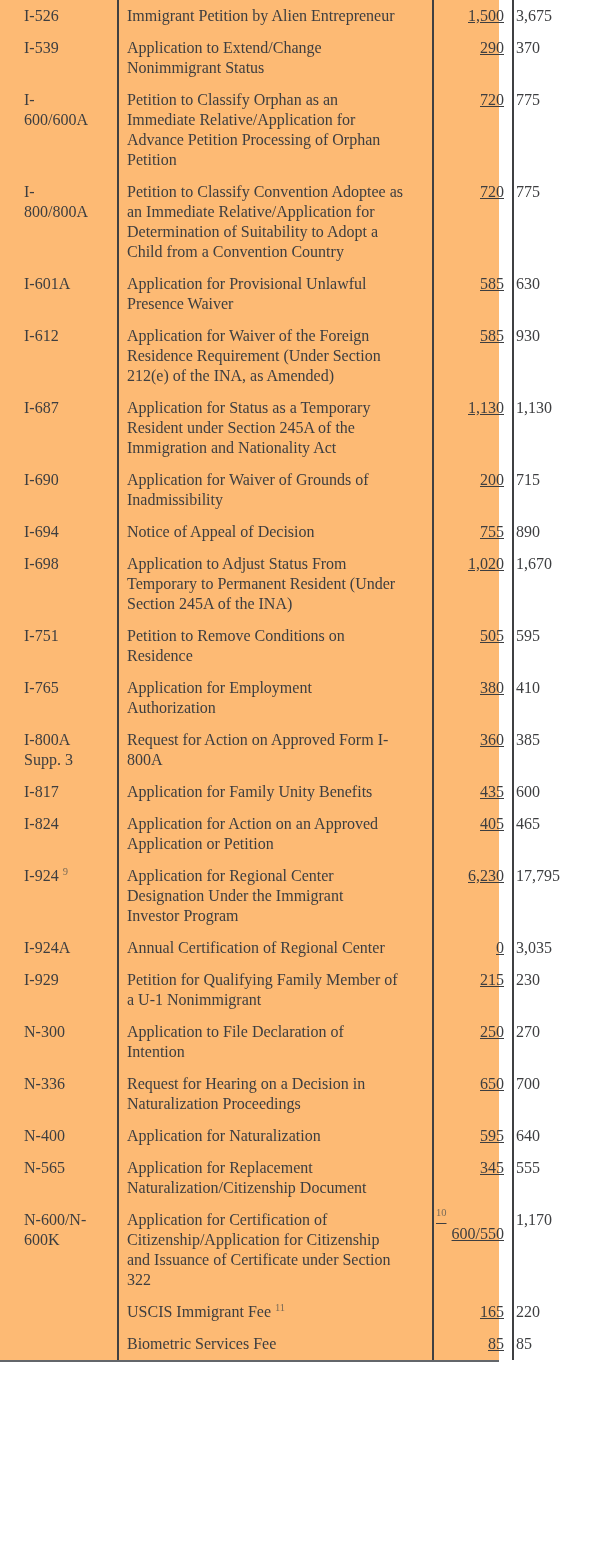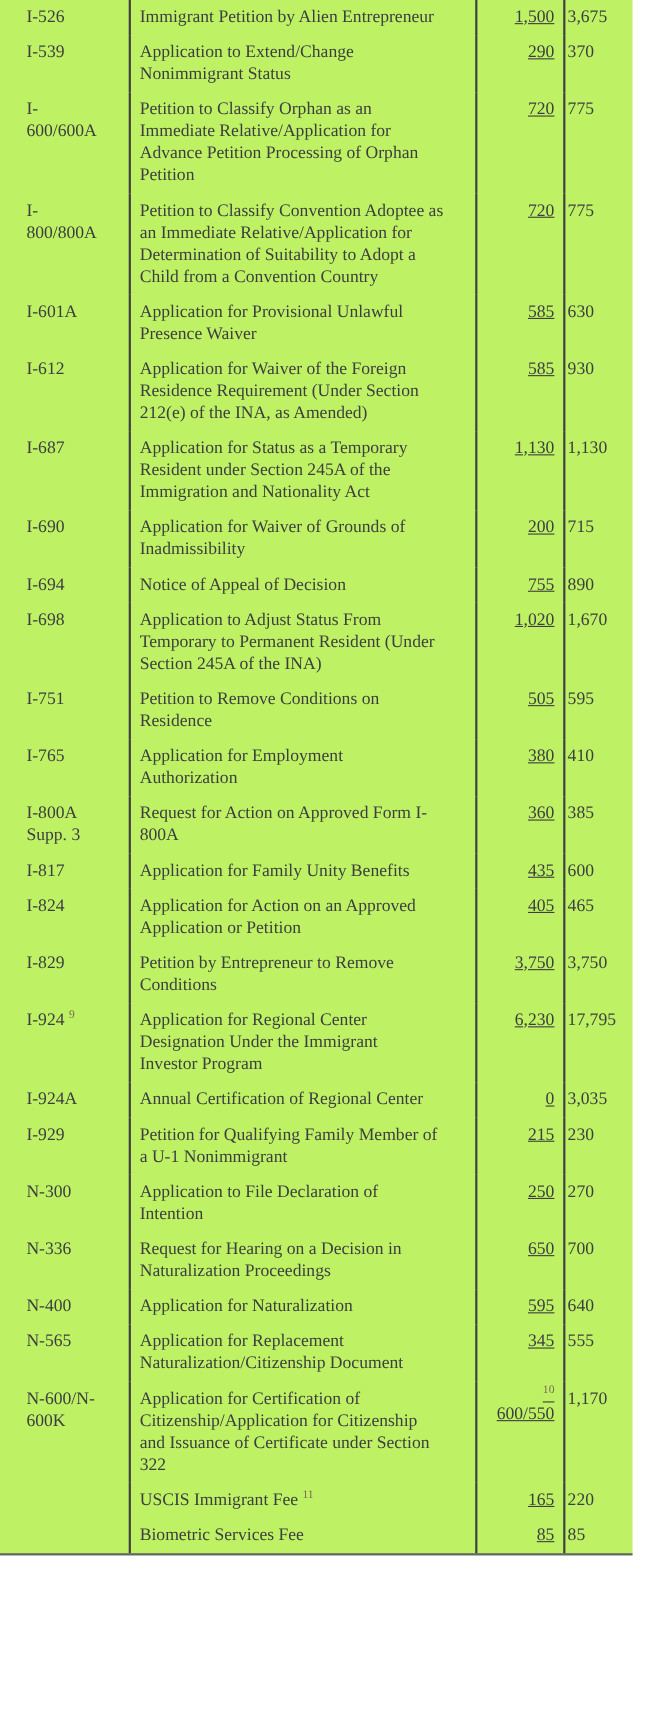--- a/index.html
+++ b/index.html
@@ -6,22 +6,22 @@
     margin: 0;
     padding: 0;
     background: #ffffff;
     width: 600px;
   }
   body {
     min-height: 1563px;
     font-family: "Liberation Serif", "DejaVu Serif", serif;
   }
   .fee-table-wrap {
-    width: 575px;
-    background: #bef264;
+    width: 499px;
+    background: #fdba74;
     border-bottom: 2px solid #63666a;
   }
   table.fee-table {
     border-collapse: collapse;
     table-layout: fixed;
     width: 100%;
   }
   td {
     vertical-align: top;
     font-size: 16px;
@@ -53,21 +53,21 @@
     padding-right: 13px;
     padding-left: 2px;
   }
   sup.fn {
     font-size: 10.5px;
     line-height: 0;
     color: #7a6b57;
   }
   .supline {
     display: block;
-    text-align: right;
+    text-align: left;
     line-height: 14px;
   }
 </style>
 </head>
 <body>
 
 <div class="fee-table-wrap">
   <table class="fee-table">
     <colgroup>
       <col style="width:118px">
@@ -182,27 +182,20 @@
     <td class="new">600</td>
   </tr>
         <tr>
     <td class="code">I-824</td>
     <td class="desc">Application for Action on an Approved
 Application or Petition</td>
     <td class="old">405</td>
     <td class="new">465</td>
   </tr>
         <tr>
-    <td class="code">I-829</td>
-    <td class="desc">Petition by Entrepreneur to Remove
-Conditions</td>
-    <td class="old">3,750</td>
-    <td class="new">3,750</td>
-  </tr>
-        <tr>
     <td class="code">I-924 <sup class="fn">9</sup></td>
     <td class="desc">Application for Regional Center
 Designation Under the Immigrant
 Investor Program</td>
     <td class="old">6,230</td>
     <td class="new">17,795</td>
   </tr>
         <tr>
     <td class="code">I-924A</td>
     <td class="desc">Annual Certification of Regional Center</td>

